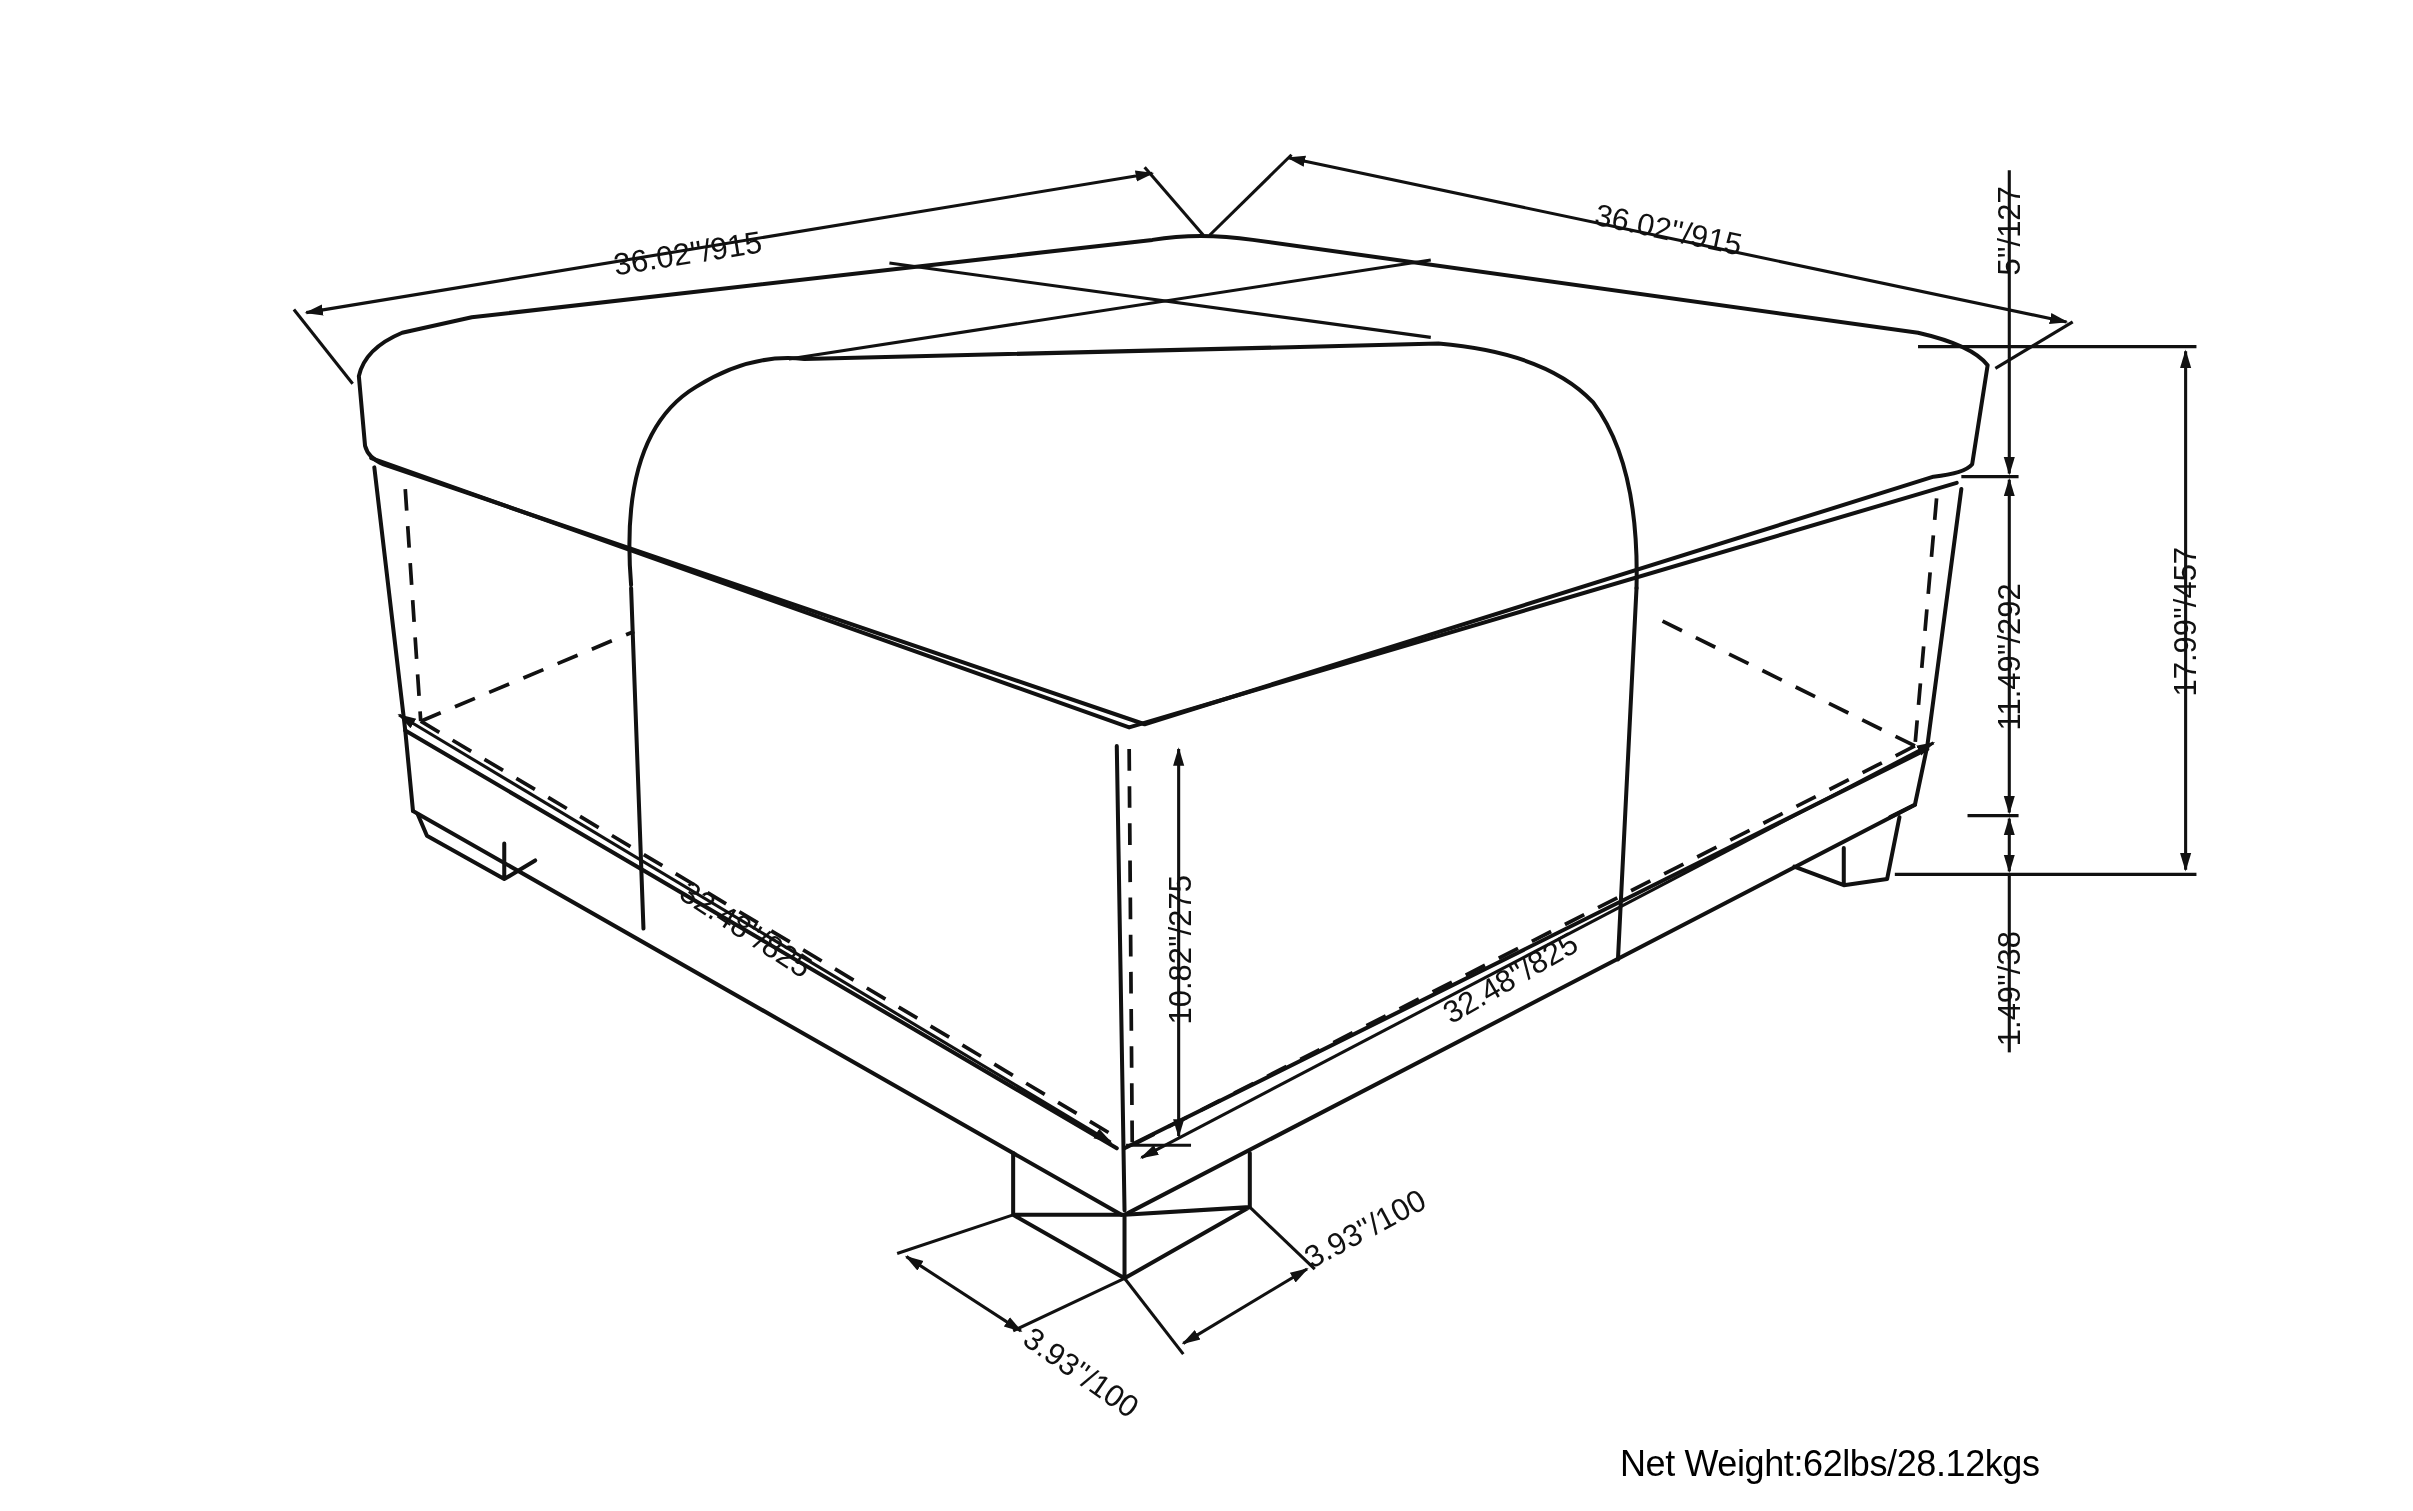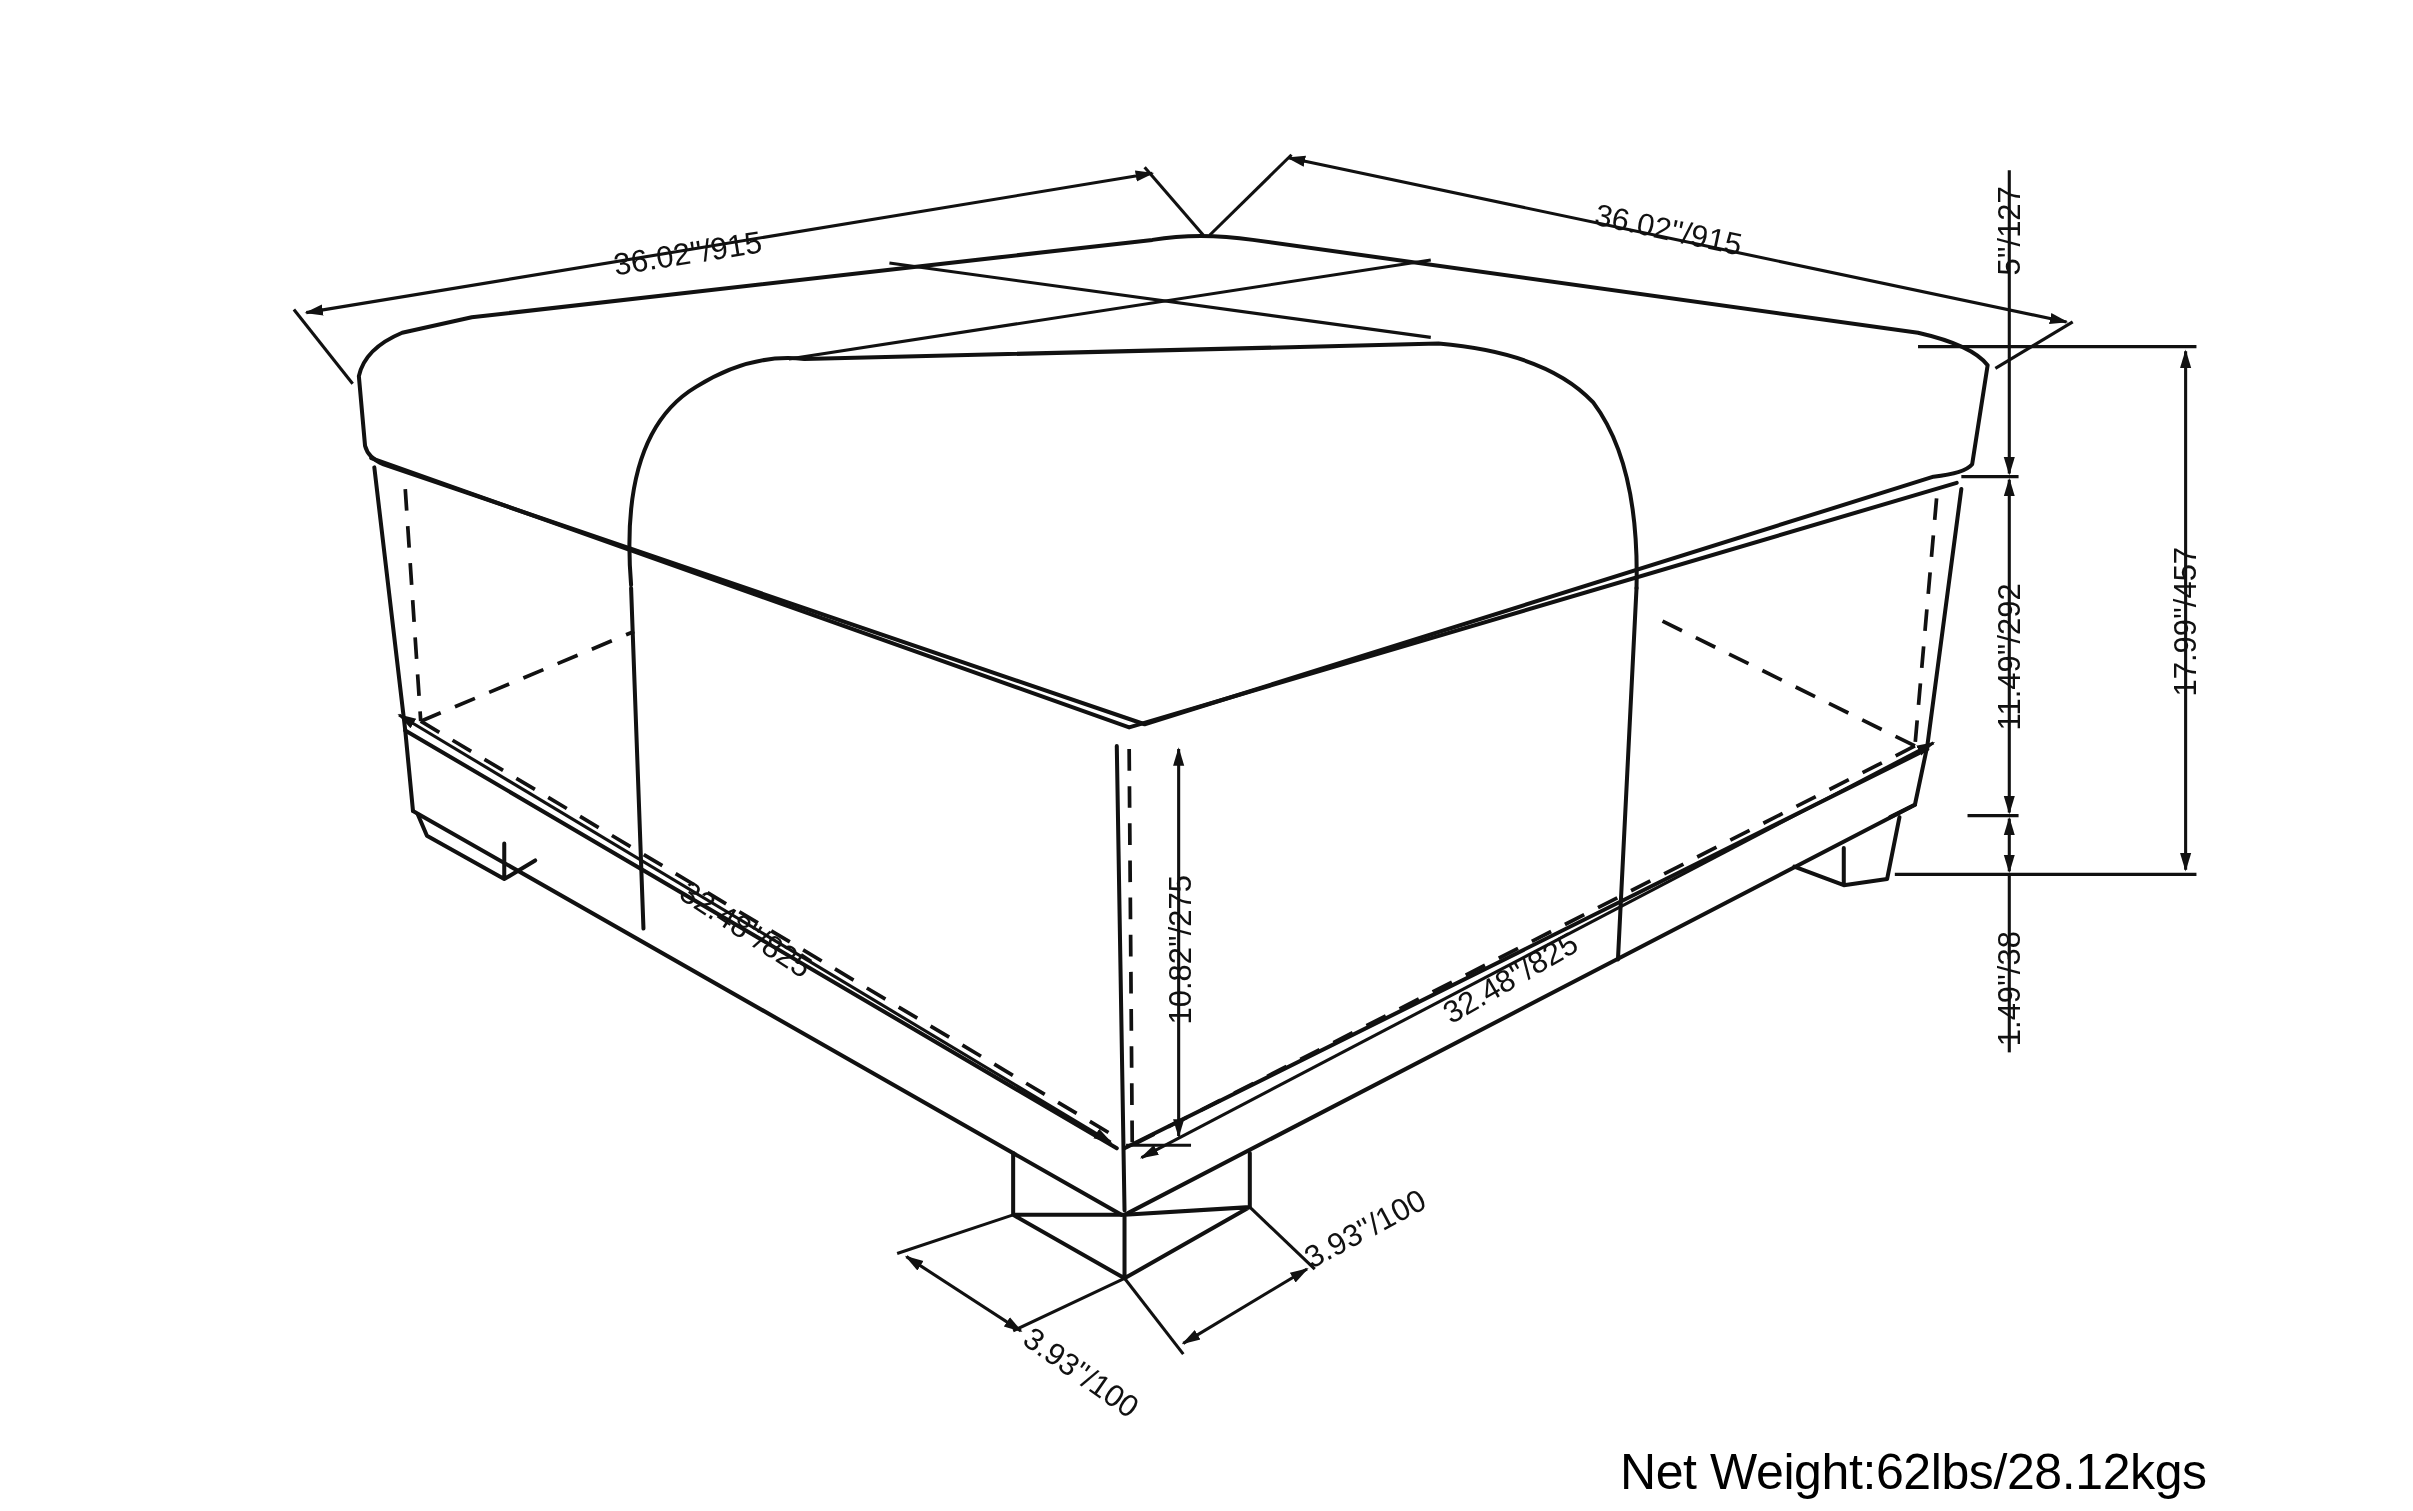--- a/index.html
+++ b/index.html
@@ -3,21 +3,21 @@
 <meta charset="utf-8">
 <style>
   html, body { margin:0; padding:0; background:#ffffff; }
   body { width:2413px; height:1512px; overflow:hidden; position:relative; }
   #drawing { position:absolute; left:0; top:0; width:2413px; height:1512px; }
   .ln { fill:none; stroke:#111; stroke-width:2.6; stroke-linejoin:round; stroke-linecap:round; }
   .thin { fill:none; stroke:#111; stroke-width:2; }
   .dash { fill:none; stroke:#111; stroke-width:2.4; stroke-dasharray:14 10; }
   .dim { fill:none; stroke:#111; stroke-width:2; }
   .lbl { font-family:"Liberation Sans", sans-serif; font-size:39px; fill:#111; }
-  .weight { position:absolute; left:1620px; top:1443px; font-family:"Liberation Sans", sans-serif; font-size:50px; color:#000; white-space:nowrap; letter-spacing:-0.4px; }
+  .weight { position:absolute; left:1620px; top:1443px; font-family:"Liberation Sans", sans-serif; font-size:36px; color:#000; white-space:nowrap; letter-spacing:-0.4px; }
 </style>
 </head>
 <body>
 
 <svg id="drawing" viewBox="0 0 1560 977" preserveAspectRatio="none" xmlns="http://www.w3.org/2000/svg">
   <defs>
     <marker id="arr" viewBox="0 0 10 10" refX="9" refY="5" markerWidth="6" markerHeight="6" orient="auto-start-reverse">
       <path d="M0,2 L10,5 L0,8 z" fill="#111"></path>
     </marker>
   </defs>

